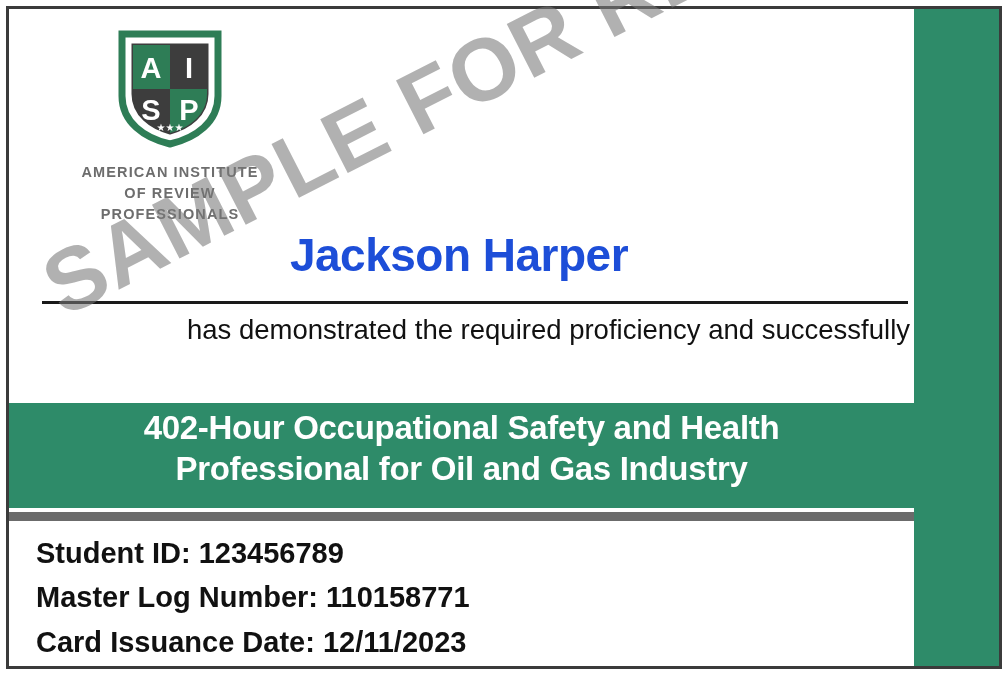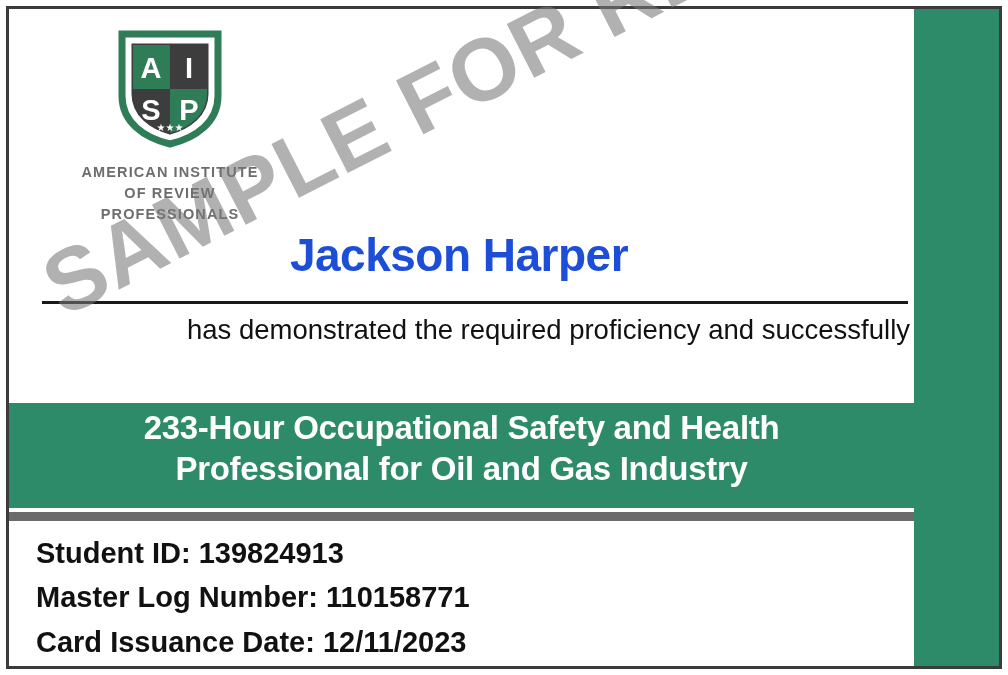--- a/index.html
+++ b/index.html
@@ -193,27 +193,27 @@
   <div class="recipient-name">Jackson Harper</div>
 
   <div class="rule"></div>
 
   <div class="statement">
     <div>has demonstrated the required proficiency and successfully</div>
   </div>
 
   <div class="course-band"></div>
   <div class="course-title">
-    <div>233-Hour Occupational Safety and Health</div>
+    <div>402-Hour Occupational Safety and Health</div>
     <div>Professional for Oil and Gas Industry</div>
   </div>
 
   <div class="gray-rule"></div>
 
   <div class="details">
-    <div>Student ID: 139824913</div>
+    <div>Student ID: 123456789</div>
     <div>Master Log Number: 110158771</div>
     <div>Card Issuance Date: 12/11/2023</div>
   </div>
 
   <div class="watermark">SAMPLE FOR REVIEW</div>
 
 </div>
 
 </body></html>

